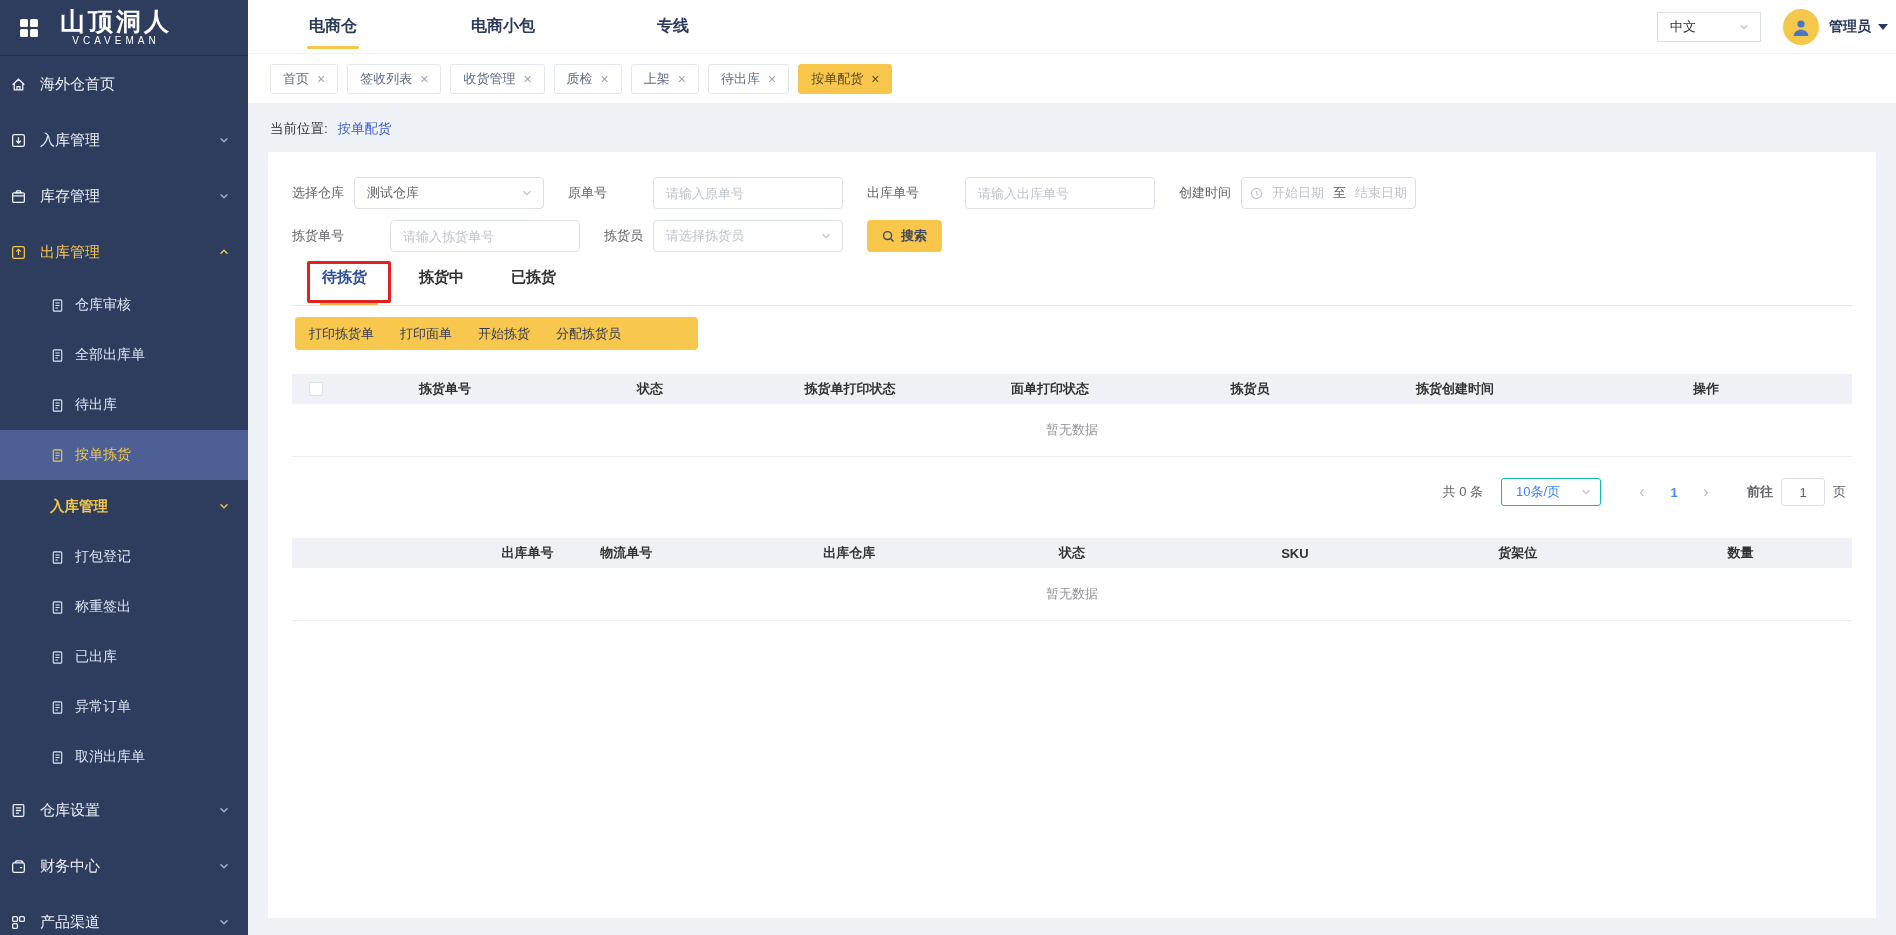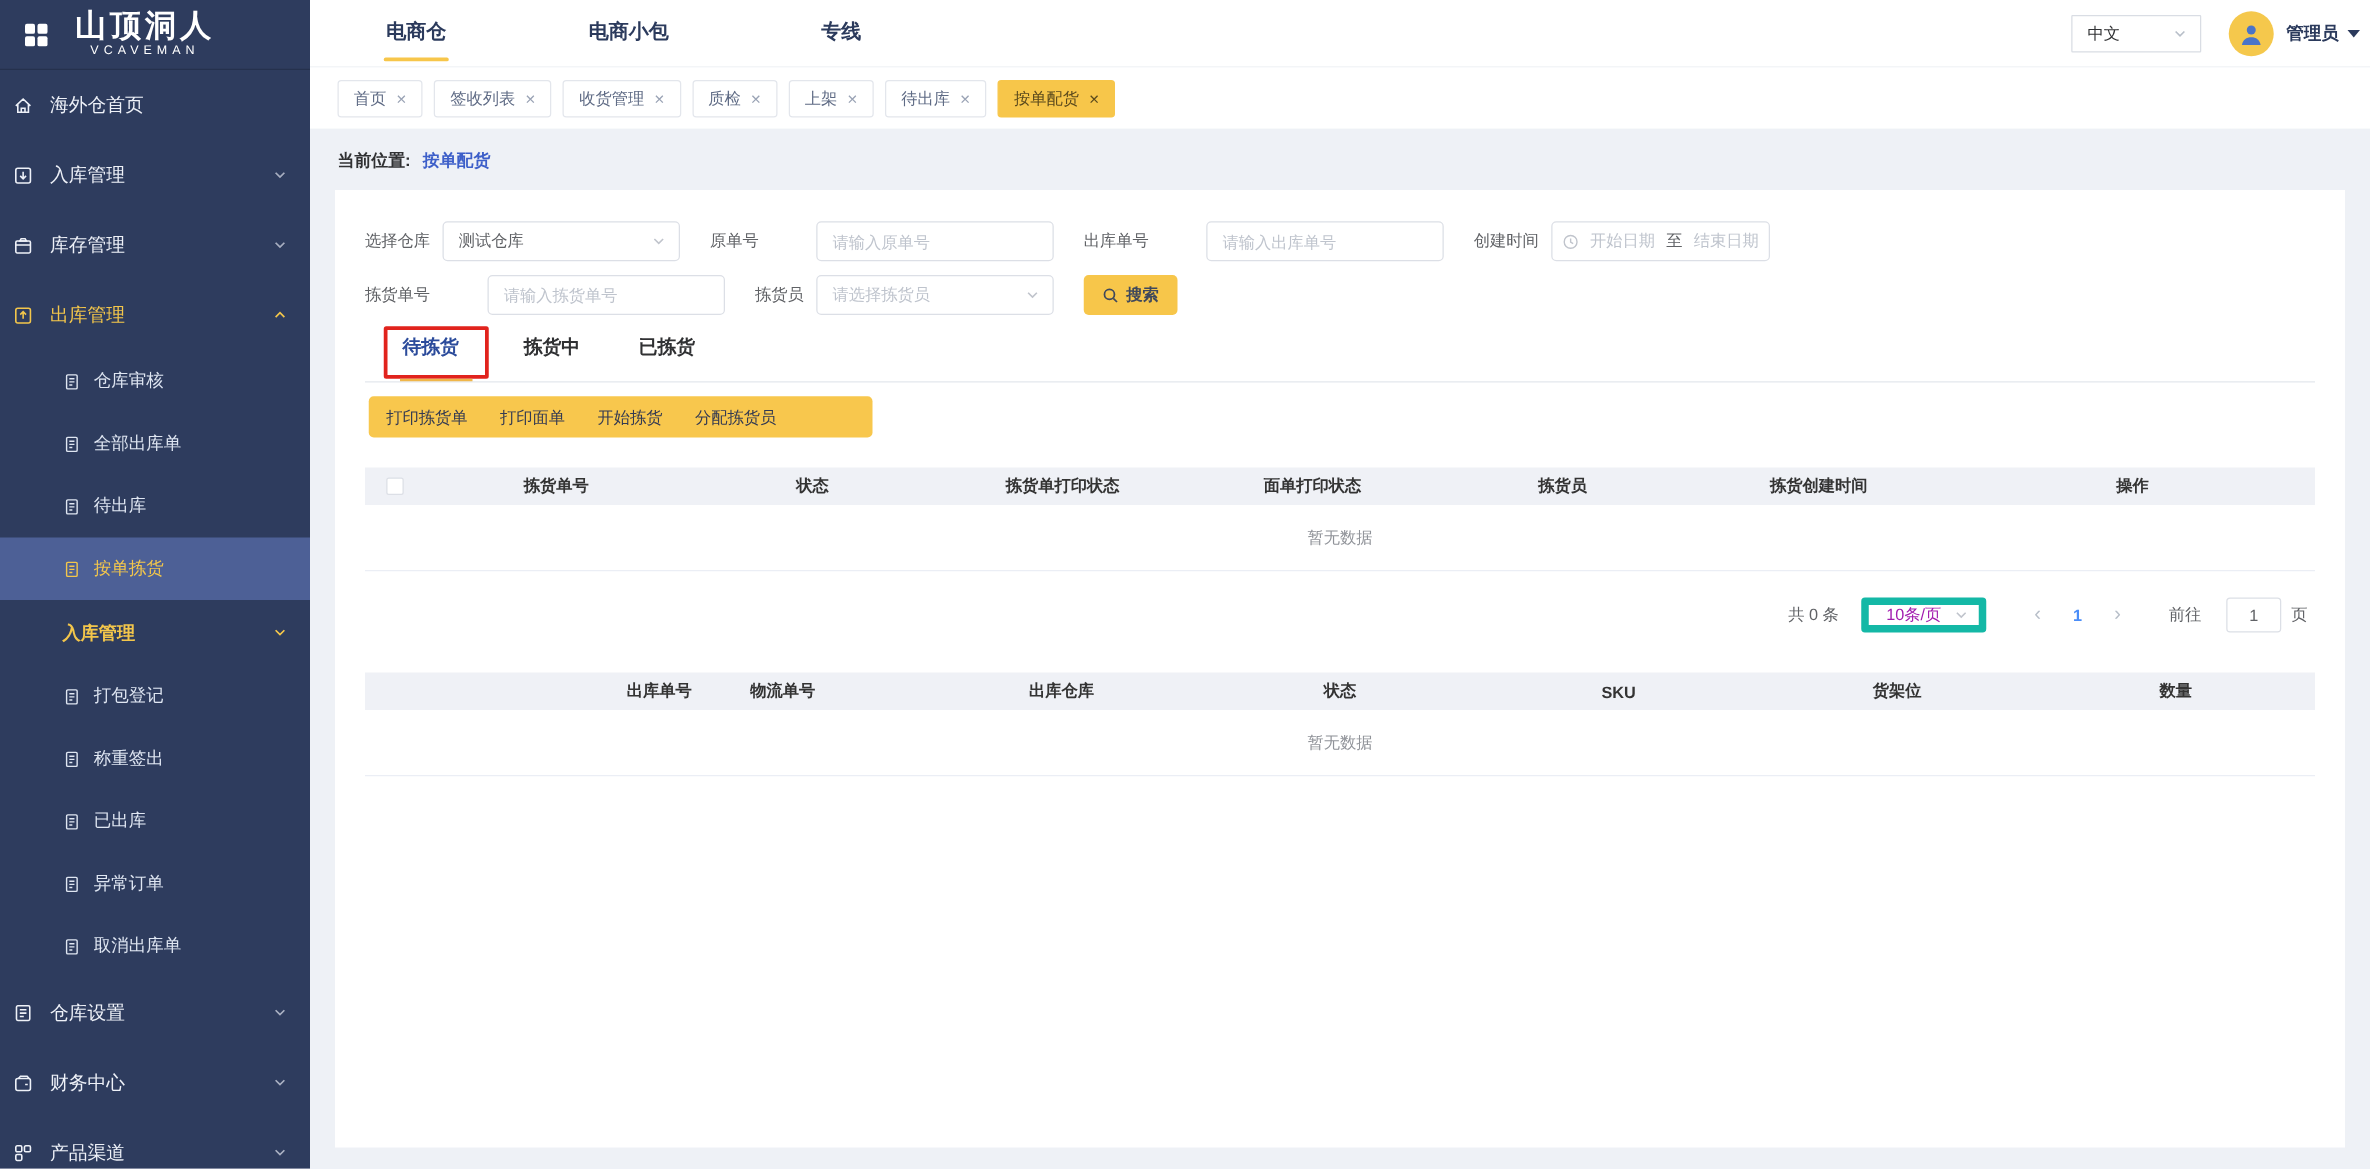--- a/index.html
+++ b/index.html
@@ -47,21 +47,21 @@
              border-top:6px solid #2b3a5c; margin-left:7px; }
 
   .tagbar { height:49px; background:#fff; display:flex; align-items:center; padding-left:22px; gap:9px; }
   .tag { height:30px; display:flex; align-items:center; padding:0 12px; border:1px solid #e3e6ec;
          border-radius:3px; background:#fff; font-size:13px; color:#5f6b85; cursor:pointer; white-space:nowrap; }
   .tag .x { margin-left:8px; font-size:14px; color:#9aa3b5; line-height:1; }
   .tag.active { background:#f7c64a; border-color:#f7c64a; color:#5b4a1d; }
   .tag.active .x { color:#5b4a1d; }
 
   .content { flex:1; background:#eef1f6; min-height:0; }
-  .breadcrumb { padding:17px 0 0 22px; font-size:13.5px; color:#303133; font-weight:bold; }
+  .breadcrumb { padding:17px 0 0 22px; font-size:13.5px; color:#303133; font-weight:normal; }
   .breadcrumb .cur { color:#3d5fc9; margin-left:6px; }
 
   .panel { margin:14px 20px 0 20px; background:#fff; height:766px; padding:25px 24px 0 24px; position:relative; }
 
   
   .f-row { display:flex; align-items:center; margin-bottom:11px; }
   .f-group { display:flex; align-items:center; margin-right:24px; }
   .f-label { font-size:13px; color:#606266; margin-right:10px; white-space:nowrap; }
   .ctl { height:32px; border:1px solid #dcdfe6; border-radius:4px; background:#fff; font-size:13px; }
   .sel { width:190px; display:flex; align-items:center; padding:0 10px 0 12px; color:#606266; cursor:pointer; }
@@ -98,26 +98,26 @@
        appearance:none; -webkit-appearance:none; cursor:pointer; }
   .empty-row { height:53px; display:flex; align-items:center; justify-content:center;
        font-size:13px; color:#909399; border-bottom:1px solid #ebeef5; }
   .t2 .cell { flex:1; }
   .t2 .cell:first-child span { transform:translateX(124px); }
 
   
   .pagination { margin-top:21px; display:flex; align-items:center; justify-content:flex-end;
        font-size:13px; color:#606266; padding-right:6px; }
   .pg-total { margin-right:18px; }
-  .pg-size { width:100px; height:28px; border:6px solid #14b8a6; border-radius:3px; display:flex;
-       align-items:center; padding:0 8px 0 14px; color:#a21caf; cursor:pointer; margin-right:26px; }
+  .pg-size { width:100px; height:28px; border:1px solid #14b8a6; border-radius:3px; display:flex;
+       align-items:center; padding:0 8px 0 14px; color:#3b82f6; cursor:pointer; margin-right:26px; }
   .pg-size .chev2 { margin-left:auto; color:#c0c4cc; display:flex; }
   .pg-arrow { width:30px; text-align:center; color:#b8bfc9; font-size:16px; cursor:pointer; }
   .pg-num { width:34px; text-align:center; color:#4a8df8; font-weight:bold; cursor:pointer; }
-  .pg-goto { margin-left:26px; margin-right:20px; }
+  .pg-goto { margin-left:26px; margin-right:8px;font-weight:bold; }
   .pg-input { width:44px; height:28px; border:1px solid #dcdfe6; border-radius:3px; text-align:center;
        font-size:13px; color:#606266; outline:none; margin-right:8px; }
 
   .gap32 { margin-top:32px; }
 </style>
 </head>
 <body>
 
 <div class="app">
 

